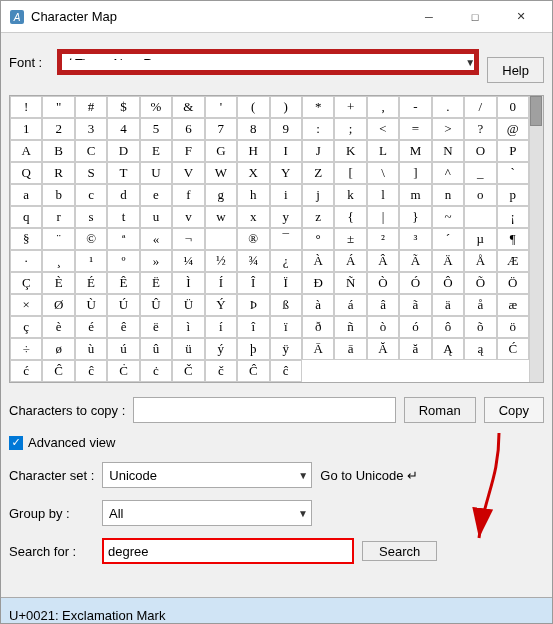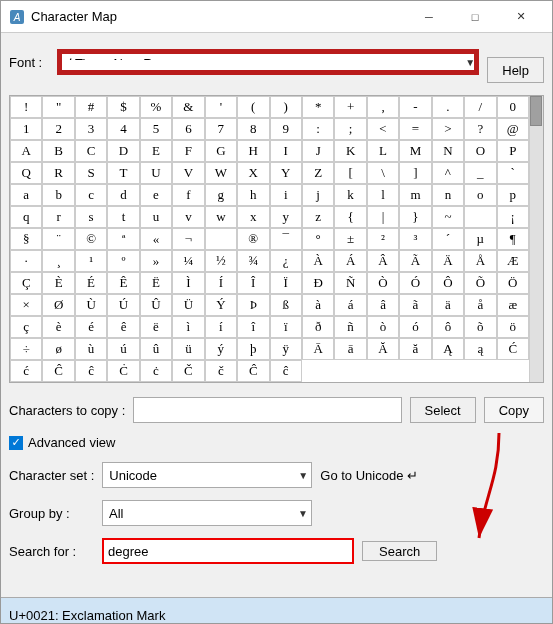--- a/index.html
+++ b/index.html
@@ -555,21 +555,21 @@
       <div class="grid-scrollbar">
         <div class="scrollbar-track">
           <div class="scrollbar-thumb"></div>
         </div>
       </div>
     </div>
 
     <div class="copy-row">
       <span class="copy-label">Characters to copy :</span>
       <input class="copy-input" type="text" value="" style="">
-      <button class="select-btn">Select</button>
+      <button class="select-btn">Roman</button>
       <button class="copy-btn">Copy</button>
     </div>
 
     <div class="advanced-row">
       <div class="checkbox-wrapper">
         <div class="checkbox">
           <span class="checkbox-check">✓</span>
         </div>
         <span class="advanced-label">Advanced view</span>
       </div>

